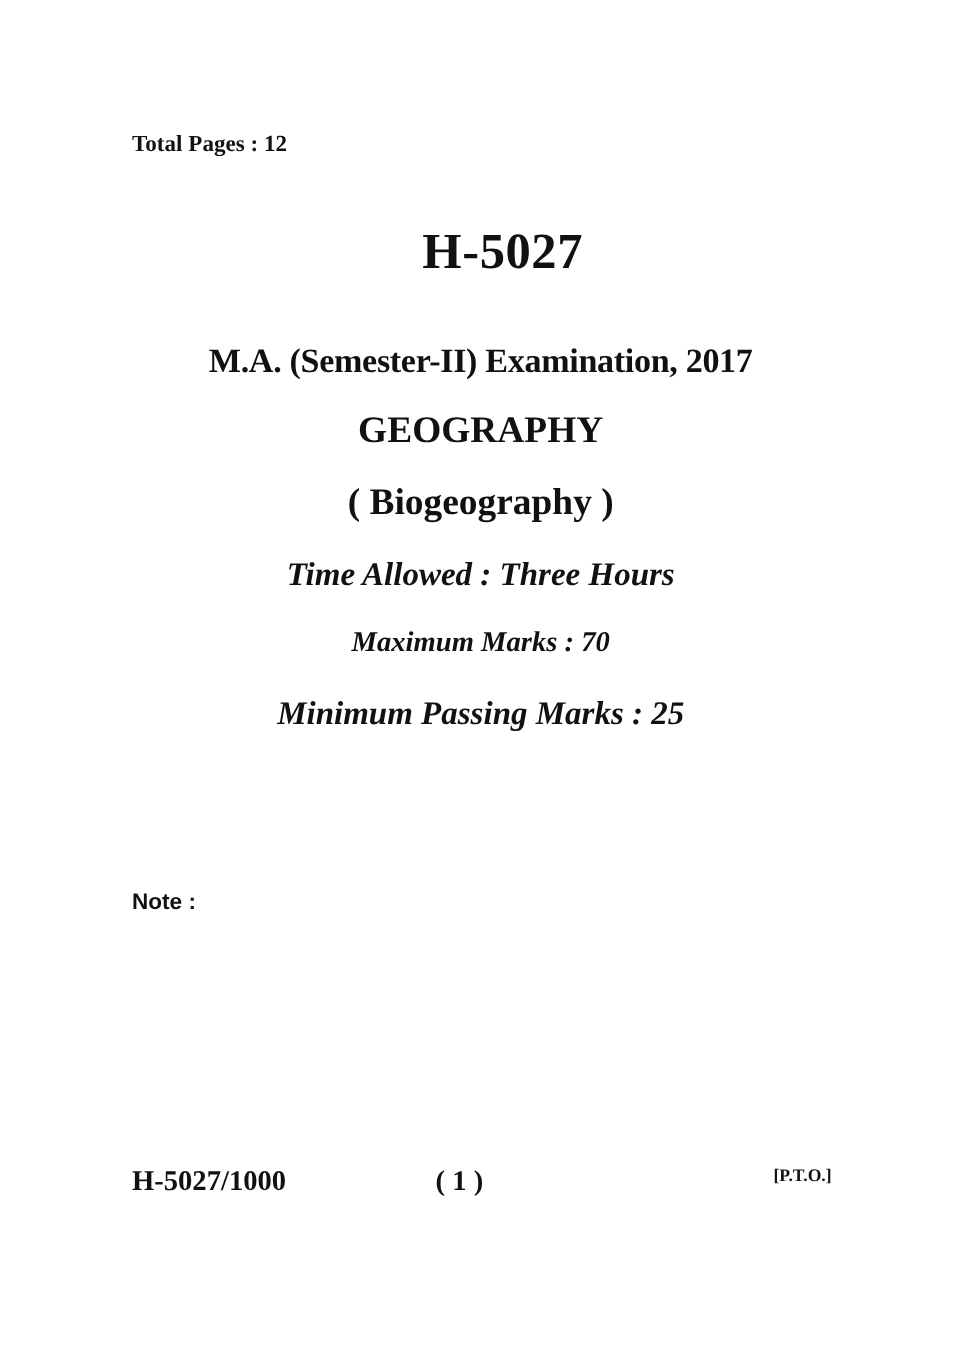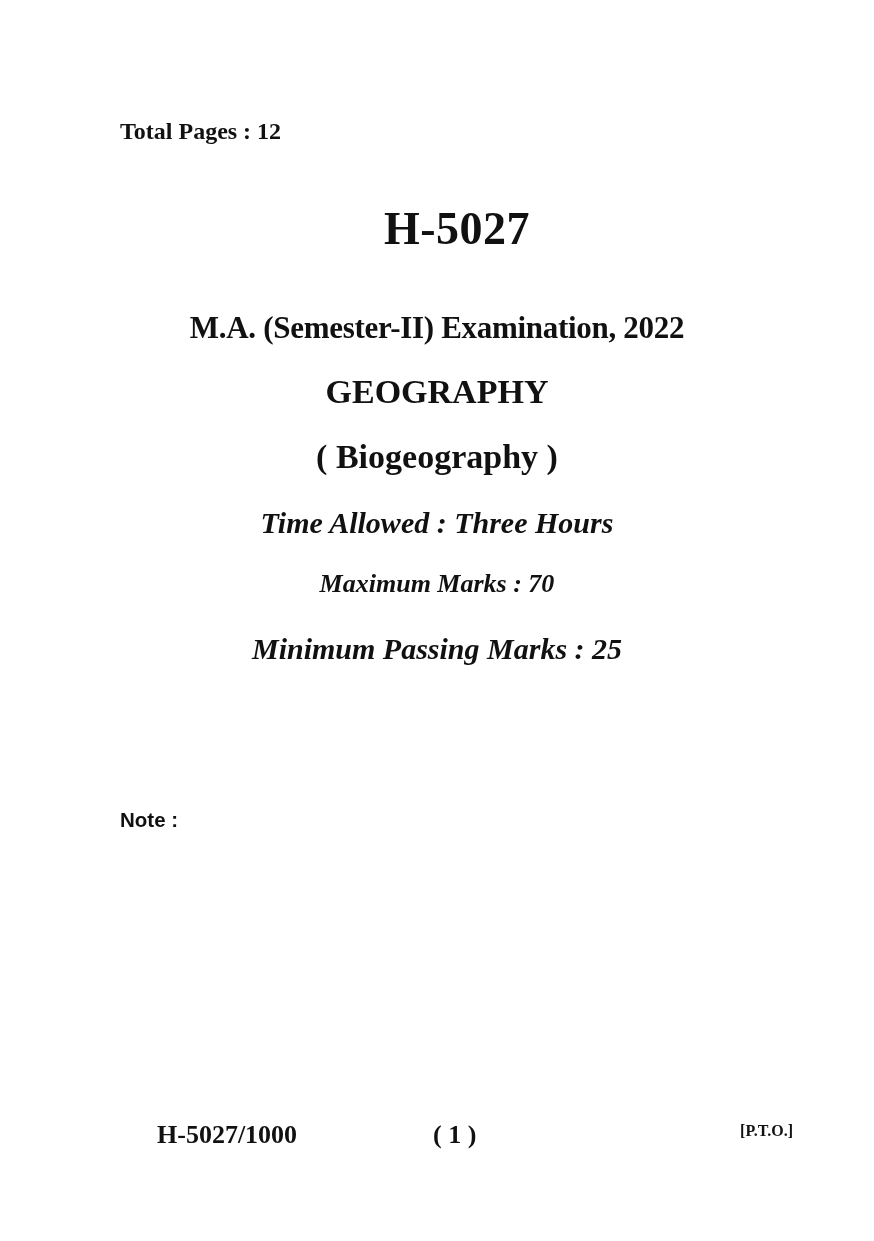--- a/index.html
+++ b/index.html
@@ -13,21 +13,21 @@
       position: relative;
       overflow: hidden;
       color: #111111;
       font-family: "Liberation Serif", serif;
     }
     .abs { position: absolute; }
     .serif-b { font-family: "Liberation Serif", serif; font-weight: bold; }
     .serif-bi { font-family: "Liberation Serif", serif; font-weight: bold; font-style: italic; }
     .center { left: 0; width: 874px; text-align: center; white-space: nowrap; }
 
-    #total-pages { left: 120px; top: 118px; font-size: 24px; text-align: center; }
+    #total-pages { left: 120px; top: 118px; font-size: 21px; text-align: center; }
     #paper-code { top: 202px; font-size: 46px; letter-spacing: 0.5px; padding-left: 20px; }
     #exam-title { top: 310px; font-size: 31px; letter-spacing: -0.3px; }
     #subject { top: 373px; font-size: 34px; }
     #paper-name { top: 438px; font-size: 34px; }
     #time-allowed { top: 506px; font-size: 30px; }
     #max-marks { top: 569px; font-size: 26px; }
     #min-marks { top: 632px; font-size: 30px; text-align: center; }
 
     #note {
       left: 120px;
@@ -49,37 +49,36 @@
     }
     #note-hindi {
       margin-left: 75px;
       margin-top: 12px;
       font-size: 22px;
       line-height: 43px;
       text-align: justify;
     }
     #footer {
       left: 120px;
-      top: 1120px;
+      top: 1059px;
       width: 636px;
       height: 34px;
-      margin-left: 37px;
     }
     #footer-code { position: absolute; left: 0; top: 0; font-size: 26px; }
     #footer-page { position: absolute; left: 276px; top: 0; font-size: 26px; }
     #footer-pto { position: absolute; right: 0; top: 2px; font-size: 16px; }
   </style>
 </head>
 <body>
 
 <div id="total-pages" class="abs serif-b">Total Pages : 12</div>
 
 <div id="paper-code" class="abs center serif-b">H-5027</div>
 
-<div id="exam-title" class="abs center serif-b">M.A. (Semester-II) Examination, 2022</div>
+<div id="exam-title" class="abs center serif-b">M.A. (Semester-II) Examination, 2017</div>
 
 <div id="subject" class="abs center serif-b">GEOGRAPHY</div>
 
 <div id="paper-name" class="abs center serif-b">( Biogeography )</div>
 
 <div id="time-allowed" class="abs center serif-bi">Time Allowed : Three Hours</div>
 
 <div id="max-marks" class="abs center serif-bi">Maximum Marks : 70</div>
 
 <div id="min-marks" class="abs center serif-bi">Minimum Passing Marks : 25</div>

